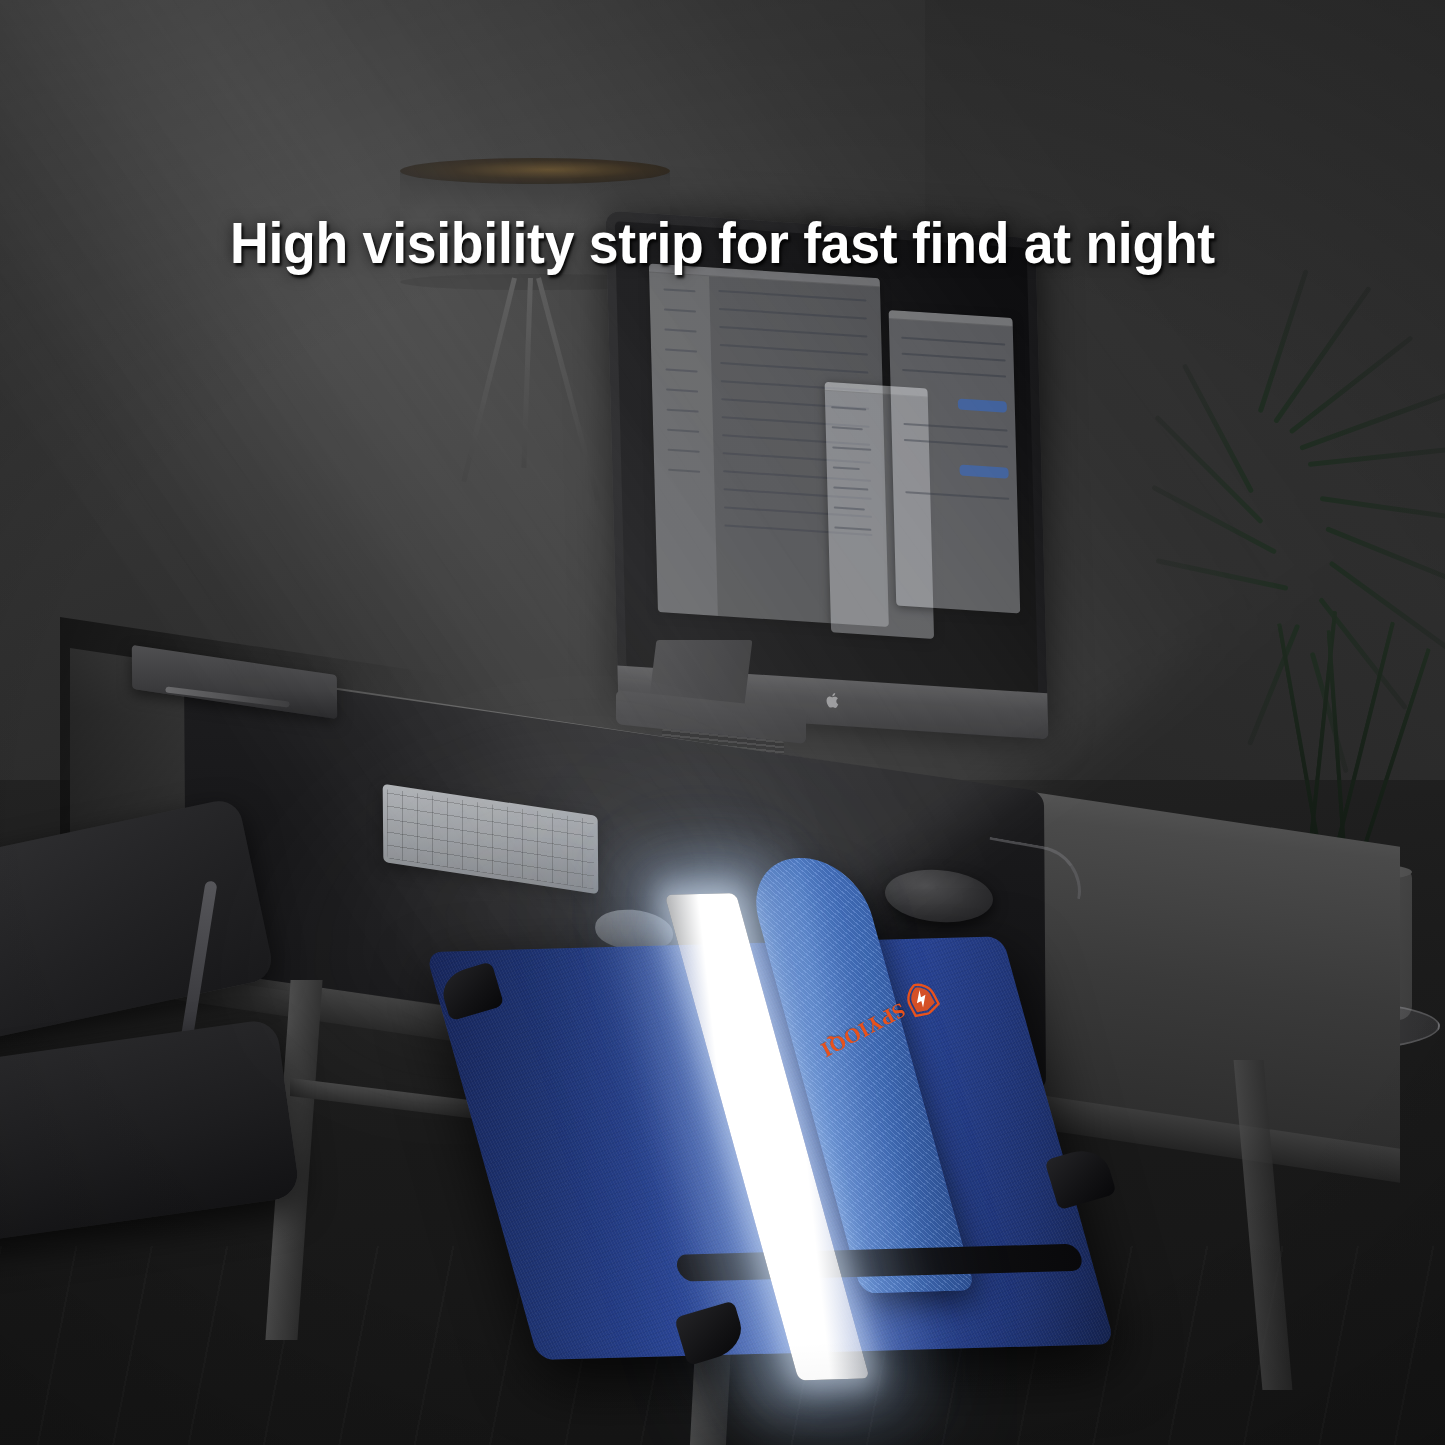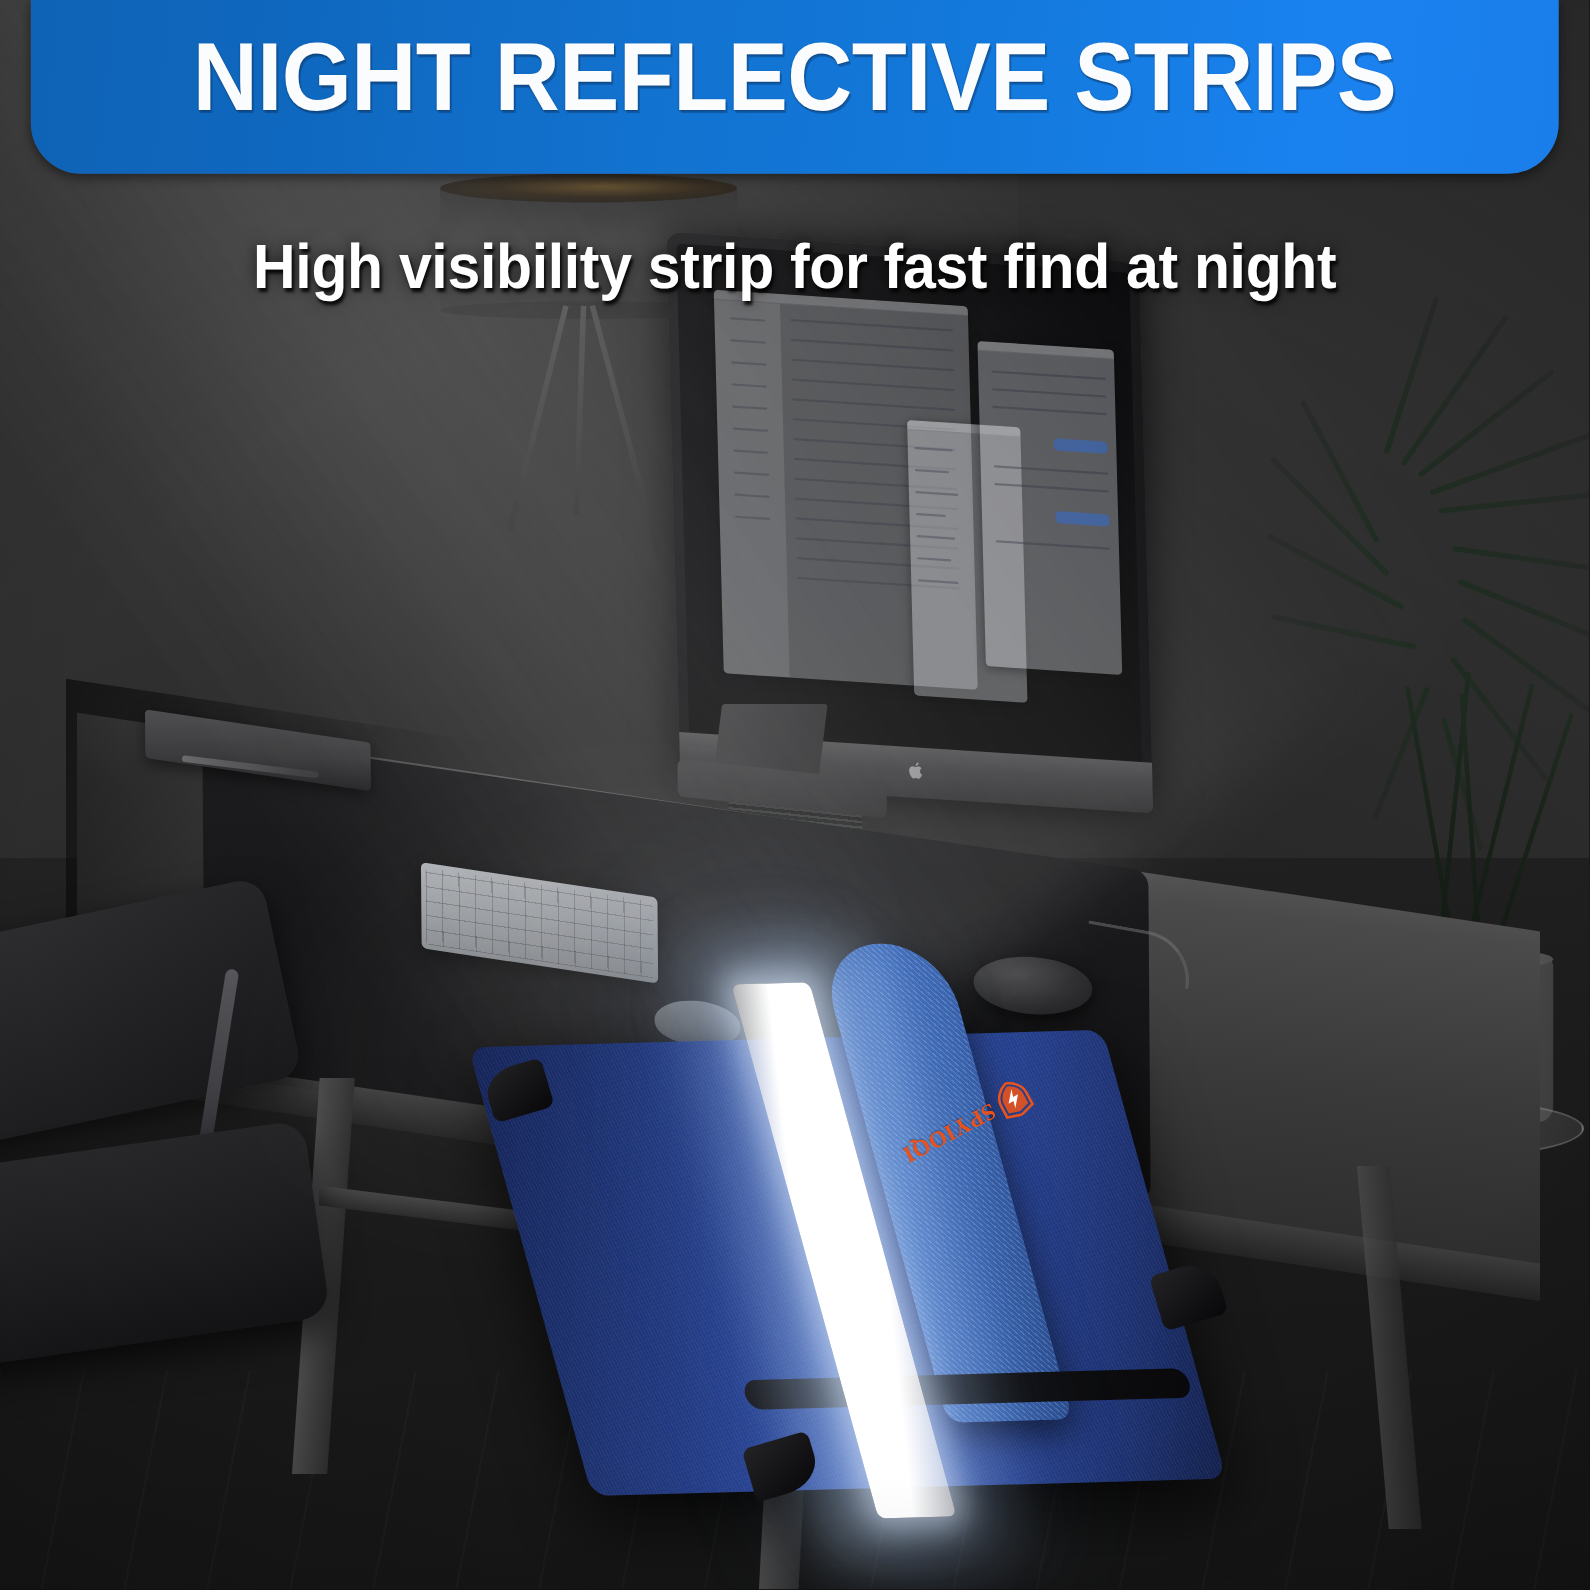--- a/index.html
+++ b/index.html
@@ -718,19 +718,16 @@
         <path d="M15 1 L28 5 V17 C28 25 21 31 15 33 C9 31 2 25 2 17 V5 Z" fill="none" stroke="#e8521c" stroke-width="2.4"></path>
         <path d="M15 4.5 L25 7.6 V17 C25 23.4 19.7 28.3 15 30 C10.3 28.3 5 23.4 5 17 V7.6 Z" fill="#e8521c" opacity="0.9"></path>
         <path d="M17.5 9 L9.5 19 H14.5 L12.5 26 L21 15.5 H16 Z" fill="#ffffff"></path>
       </svg>
       <span class="brand-name">SPYIOQI</span>
     </div>
 
     <div class="night-grade"></div>
   </div>
 
-  <div class="banner">
-    <div class="banner-title">NIGHT REFLECTIVE STRIPS</div>
-  </div>
 
   <div class="subtitle">High visibility strip for fast find at night</div>
 
 </div>
 
 </body></html>

